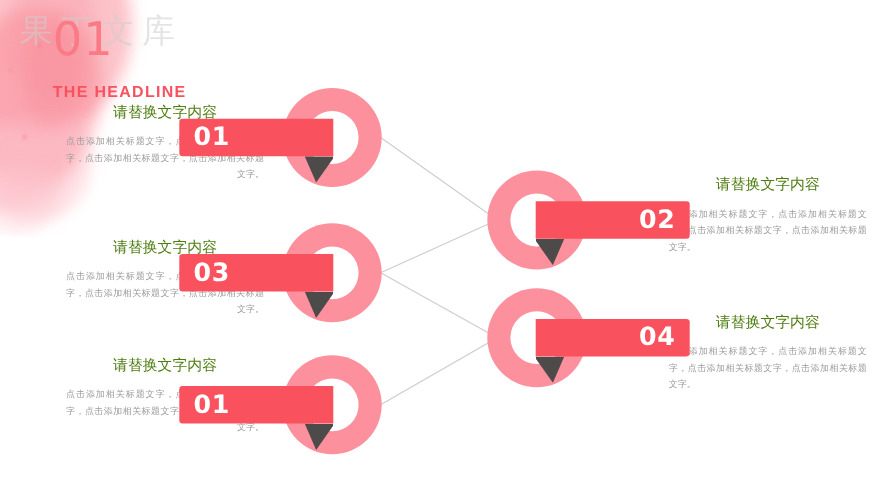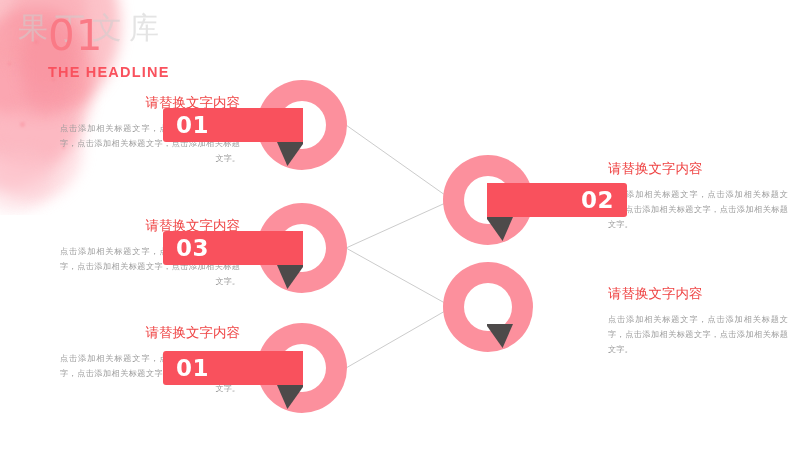--- a/index.html
+++ b/index.html
@@ -37,21 +37,21 @@
   }
 
   
   .hdr { position:absolute; left:48px; top:15px; }
   .hdr-num {
     font-size:42px; font-weight:400; line-height:1;
     color:#fa7a86; letter-spacing:1px;
     font-family:"DejaVu Sans",sans-serif;
   }
   .hdr-sub {
-    margin-top:7px;
+    margin-top:19px;
     font-size:14.5px; font-weight:bold; letter-spacing:1.2px;
     color:#f9515d;
   }
 
   
   .stage { position:absolute; left:0; top:0; width:800px; height:450px; }
   .lines { position:absolute; left:0; top:0; width:800px; height:450px; }
 
   
   .node { position:absolute; width:90px; height:90px; }
@@ -100,23 +100,24 @@
     padding-right:13px; justify-content:flex-end;
   }
   .node.right .shadow {
     left:44px; top:62px;
     clip-path:polygon(0 0, 100% 0, 60% 100%, 0 8%);
   }
 
   
   .txt { position:absolute; width:180px; }
   .txt .ttl {
-    font-size:13.5px; color:#ef4444; line-height:1.3;
+    font-size:13.5px; color:#4d7c0f; line-height:1.3;
     font-family:"DejaVu Sans",sans-serif;
     white-space:nowrap;
+    text-align:center;
   }
   .txt .body {
     margin-top:9px;
     font-size:8.2px; color:#9b9b9b; line-height:1.85;
     font-family:"DejaVu Sans",sans-serif;
   }
   .txt.r-align { text-align:right; }
   .txt.r-align .body { text-align:justify; text-align-last:right; }
   .txt.l-align { text-align:left; }
   .txt.l-align .body { text-align:justify; text-align-last:left; }
@@ -191,19 +192,20 @@
     <div class="badge">02</div>
   </div>
   <div class="txt l-align" style="left:608px;top:160px;">
     <div class="ttl">请替换文字内容</div>
     <div class="body">点击添加相关标题文字，点击添加相关标题文字，点击添加相关标题文字，点击添加相关标题文字。</div>
   </div>
 
   <div class="node right" style="left:443px;top:262px;">
     <div class="ring"></div>
     <div class="shadow"></div>
+    <div class="badge">04</div>
   </div>
   <div class="txt l-align" style="left:608px;top:285px;">
     <div class="ttl">请替换文字内容</div>
     <div class="body">点击添加相关标题文字，点击添加相关标题文字，点击添加相关标题文字，点击添加相关标题文字。</div>
   </div>
 
 </div>
 
 </body></html>

